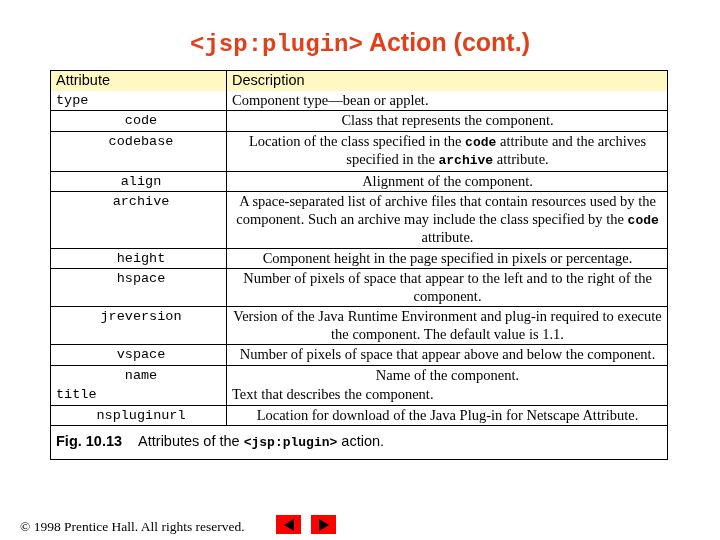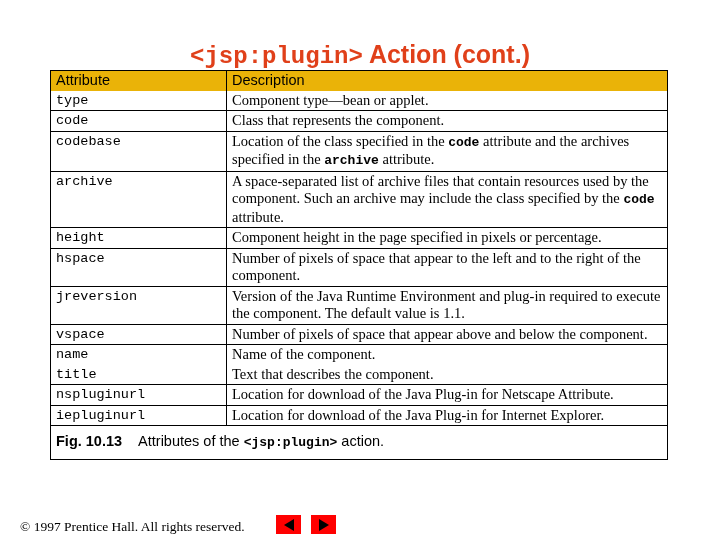--- a/index.html
+++ b/index.html
@@ -12,21 +12,21 @@
     background: #ffffff;
     font-family: "Liberation Serif", serif;
     overflow: hidden;
     position: relative;
   }
 
   
   #slide-title {
     position: absolute;
     left: 0;
-    top: 40px;
+    top: 28px;
     width: 720px;
     text-align: center;
     color: #E0401A;
     font-size: 25px;
     font-weight: bold;
     letter-spacing: 0px;
     white-space: nowrap;
   }
   #slide-title .mono {
     font-family: "Liberation Mono", "DejaVu Sans Mono", monospace;
@@ -74,36 +74,37 @@
     color: #000;
   }
   .col-desc code, .cap code {
     font-family: "Liberation Mono", "DejaVu Sans Mono", monospace;
     font-weight: bold;
     font-size: 13px;
   }
 
   
   tr.hdr td {
-    background: #eab308;
+    background: #fef9c3;
     margin-top: 19px;
   }
   tr.hdr .col-attr {
     font-family: "Liberation Sans", sans-serif;
     font-weight: normal;
     font-size: 14.5px;
   }
   tr.hdr .col-desc {
     font-family: "Liberation Sans", sans-serif;
     font-size: 14.5px;
   }
 
   
   tr.ruled td {
     border-top: 1.6px solid #000 !important;
+    text-align: center;
   }
 
   
   tr.caption td {
     border-top: 1.6px solid #000 !important;
     padding: 1px 0 2px 5px !important;
     font-family: "Liberation Sans", sans-serif;
     font-size: 14.5px;
     line-height: 28px;
     color: #000;
@@ -169,20 +170,24 @@
       </tr>
       <tr class="ruled">
         <td class="col-attr">code</td>
         <td class="col-desc"><span>Class that represents the component.</span></td>
       </tr>
       <tr class="ruled">
         <td class="col-attr">codebase</td>
         <td class="col-desc"><span>Location of the class specified in the </span><code>code</code><span> attribute and the archives specified in the </span><code>archive</code><span> attribute.</span></td>
       </tr>
       <tr class="ruled">
+        <td class="col-attr">align</td>
+        <td class="col-desc"><span>Alignment of the component.</span></td>
+      </tr>
+      <tr class="ruled">
         <td class="col-attr">archive</td>
         <td class="col-desc"><span>A space-separated list of archive files that contain resources used by the component. Such an archive may include the class specified by the </span><code>code</code><span> attribute.</span></td>
       </tr>
       <tr class="ruled">
         <td class="col-attr">height</td>
         <td class="col-desc"><span>Component height in the page specified in pixels or percentage.</span></td>
       </tr>
       <tr class="ruled">
         <td class="col-attr">hspace</td>
         <td class="col-desc"><span>Number of pixels of space that appear to the left and to the right of the component.</span></td>
@@ -199,34 +204,30 @@
         <td class="col-attr">name</td>
         <td class="col-desc"><span>Name of the component.</span></td>
       </tr>
       <tr>
         <td class="col-attr">title</td>
         <td class="col-desc"><span>Text that describes the component.</span></td>
       </tr>
       <tr class="ruled">
         <td class="col-attr">nspluginurl</td>
         <td class="col-desc"><span>Location for download of the Java Plug-in for Netscape Attribute.</span></td>
-      </tr>
-      <tr class="ruled">
-        <td class="col-attr">iepluginurl</td>
-        <td class="col-desc"><span>Location for download of the Java Plug-in for Internet Explorer.</span></td>
       </tr>
       <tr class="caption">
       <td colspan="2">
         <span class="cap-label">Fig. 10.13</span><span class="cap-gap"></span><span class="cap"><span>Attributes of the </span><code>&lt;jsp:plugin&gt;</code><span> action.</span></span>
       </td>
     </tr>
   </tbody>
 </table>
 
-<div id="footer-copyright">© 1997 Prentice Hall.  All rights reserved.</div>
+<div id="footer-copyright">© 1998 Prentice Hall.  All rights reserved.</div>
 <div id="nav-buttons">
   <div class="nav-btn prev">
     <span class="tri"></span>
   </div>
   <div class="nav-btn next">
     <span class="tri"></span>
   </div>
 </div>
 
 </body></html>

